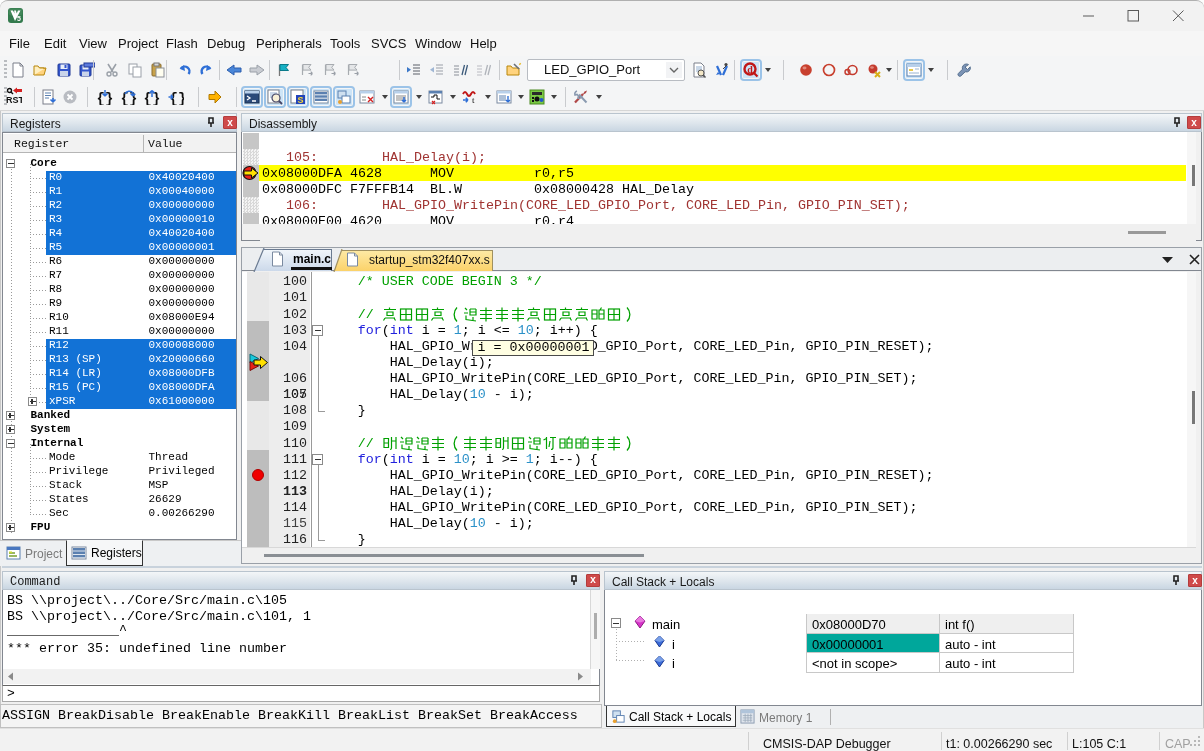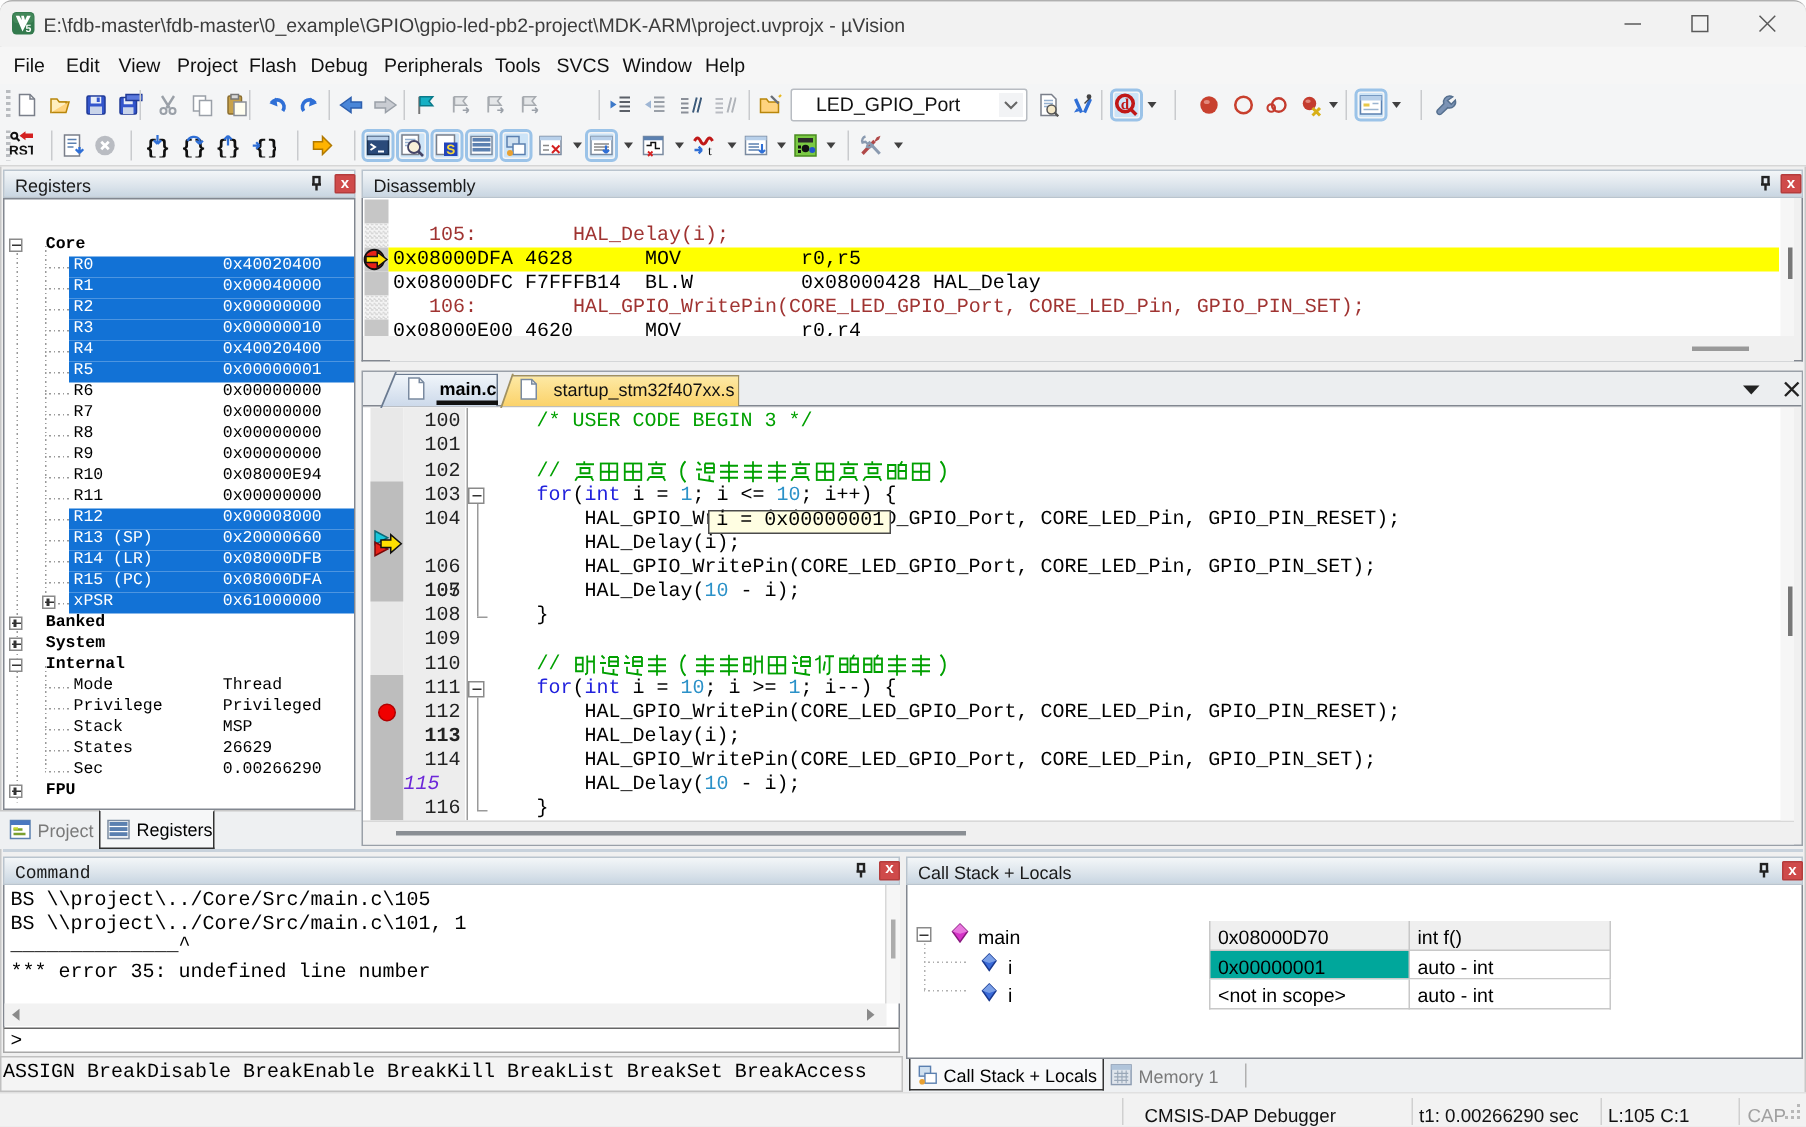--- a/index.html
+++ b/index.html
@@ -30,21 +30,20 @@
 <body>
 <div id="win">
 
 <div class="abs" id="title">
  <svg class="abs" style="left:8px;top:7px" width="16" height="16" viewBox="0 0 16 16">
   <rect x="0" y="0" width="15" height="15" rx="3" fill="#337a4d"></rect>
   <rect x="0.5" y="0.5" width="14" height="7" rx="3" fill="#4d8f63" opacity="0.6"></rect>
   <path d="M2.5 2.5 L7 13 L12.5 2.5 L10 2.5 L8.7 5.5 L7.9 2.5 L6.1 2.5 L6.6 5.5 L4.9 2.5 Z" fill="#fff"></path>
   <text x="11" y="13.2" font-size="7" font-weight="bold" fill="#fff" text-anchor="middle" font-family="Liberation Sans">5</text>
  </svg>
- <div class="abs txt">E:\fdb-master\fdb-master\0_example\GPIO\gpio-led-pb2-project\MDK-ARM\project.uvprojx - µVision</div>
  <svg class="abs" style="left:1078px;top:5px" width="120" height="20" viewBox="0 0 120 20">
   <line x1="5" y1="10" x2="16" y2="10" stroke="#5a5a5a" stroke-width="1"></line>
   <rect x="50" y="4.5" width="10.5" height="10.5" fill="none" stroke="#5a5a5a" stroke-width="1"></rect>
   <path d="M95 4.5 L105.5 15 M105.5 4.5 L95 15" stroke="#5a5a5a" stroke-width="1"></path>
  </svg>
 </div>
 
 <div class="abs" id="menu">
  <span class="mi" style="left:9px">File</span>
  <span class="mi" style="left:44px">Edit</span>
@@ -334,20 +333,25 @@
       <div class="dd" style="left:596px;top:94px"></div>
     </div>
 <div class="abs phead" style="left:2px;top:112px;width:235px;height:19px;">
       <span class="ptitle">Registers</span>
       <svg class="pin" style="left:203px;top:3px" width="12" height="13" viewBox="0 0 12 13">
         <path d="M3 1 h4 v5 h-4z M2 6 h6 M5 6 v4" stroke="#222" stroke-width="1.6" fill="none"></path>
       </svg>
       <div class="closebox" style="left:220px;top:2px;">x</div>
     </div>
     <div class="abs" style="left:2px;top:131px;width:235px;height:408px;background:#fff;border:1px solid #828790;"></div>
+    <div class="abs mono" style="left:3px;top:133px;width:233px;height:19px;background:#f2f2f2;border-bottom:1px solid #b5b5b5;font-size:11.5px;color:#111;">
+      <span class="abs" style="left:11px;top:3px">Register</span>
+      <span class="abs" style="left:145px;top:3px">Value</span>
+      <div class="abs" style="left:140px;top:1px;width:1px;height:17px;background:#b5b5b5"></div>
+    </div>
     <div class="abs mono" style="left:3px;top:152px;width:233px;height:386px;overflow:hidden;font-size:11px;">
       <div class="abs" style="left:7.5px;top:10px;width:1px;height:372px;background:repeating-linear-gradient(180deg,#9a9a9a 0 1px,transparent 1px 3px)"></div>
       <div class="abs" style="left:3px;top:6.0px;width:9px;height:9px;background:#fff;border:1px solid #8a8a8a;"></div>
       <div class="abs" style="left:4.5px;top:9.5px;width:6px;height:1.6px;background:#333"></div>
       <div class="abs" style="left:27.5px;top:4.0px;color:#000;font-weight:bold;white-space:pre">Core</div>
       <div class="abs" style="left:43px;top:17.5px;width:190px;height:14px;background:#1272d6"></div>
       <div class="abs" style="left:27px;top:24.5px;width:16px;height:1px;background:repeating-linear-gradient(90deg,#9a9a9a 0 1px,transparent 1px 3px)"></div>
       <div class="abs" style="left:27px;top:10.5px;width:1px;height:14px;background:repeating-linear-gradient(180deg,#9a9a9a 0 1px,transparent 1px 3px)"></div>
       <div class="abs" style="left:46px;top:18.0px;color:#fff;font-weight:normal;white-space:pre">R0</div>
       <div class="abs" style="left:145.5px;top:18.0px;color:#fff;white-space:pre">0x40020400</div>
@@ -615,21 +619,21 @@
       <div class="abs mono" style="left:27px;top:82.8px;width:38px;text-align:right;font-size:13.33px;color:#222;margin-top:32px;">105</div>
       <div class="abs mono" style="left:27px;top:99.0px;width:38px;text-align:right;font-size:13.33px;color:#222;">106</div>
       <div class="abs mono" style="left:27px;top:115.1px;width:38px;text-align:right;font-size:13.33px;color:#222;">107</div>
       <div class="abs mono" style="left:27px;top:131.2px;width:38px;text-align:right;font-size:13.33px;color:#222;">108</div>
       <div class="abs mono" style="left:27px;top:147.4px;width:38px;text-align:right;font-size:13.33px;color:#222;">109</div>
       <div class="abs mono" style="left:27px;top:163.5px;width:38px;text-align:right;font-size:13.33px;color:#222;">110</div>
       <div class="abs mono" style="left:27px;top:179.6px;width:38px;text-align:right;font-size:13.33px;color:#222;">111</div>
       <div class="abs mono" style="left:27px;top:195.8px;width:38px;text-align:right;font-size:13.33px;color:#222;">112</div>
       <div class="abs mono" style="left:27px;top:211.9px;width:38px;text-align:right;font-size:13.33px;color:#222;font-weight:bold;">113</div>
       <div class="abs mono" style="left:27px;top:228.0px;width:38px;text-align:right;font-size:13.33px;color:#222;">114</div>
-      <div class="abs mono" style="left:27px;top:244.1px;width:38px;text-align:left;font-size:13.33px;color:#6d28d9;font-style:italic;">115</div>
+      <div class="abs mono" style="left:27px;top:244.1px;width:38px;text-align:right;font-size:13.33px;color:#404040;">115</div>
       <div class="abs mono" style="left:27px;top:260.3px;width:38px;text-align:right;font-size:13.33px;color:#222;">116</div>
       <div class="abs" style="left:70px;top:53.2px;width:11px;height:11px;background:#fff;border:1px solid #8a8a8a"></div>
       <div class="abs" style="left:72.5px;top:58.1px;width:6px;height:1.3px;background:#333"></div>
       <div class="abs" style="left:75.5px;top:64.2px;width:1px;height:75.2px;background:#9a9a9a"></div>
       <div class="abs" style="left:75.5px;top:139.3px;width:7px;height:1px;background:#9a9a9a"></div>
       <div class="abs" style="left:70px;top:182.2px;width:11px;height:11px;background:#fff;border:1px solid #8a8a8a"></div>
       <div class="abs" style="left:72.5px;top:187.1px;width:6px;height:1.3px;background:#333"></div>
       <div class="abs" style="left:75.5px;top:193.2px;width:1px;height:75.2px;background:#9a9a9a"></div>
       <div class="abs" style="left:75.5px;top:268.4px;width:7px;height:1px;background:#9a9a9a"></div>
       <svg class="abs" style="left:7px;top:81px" width="20" height="19" viewBox="0 0 20 19">

